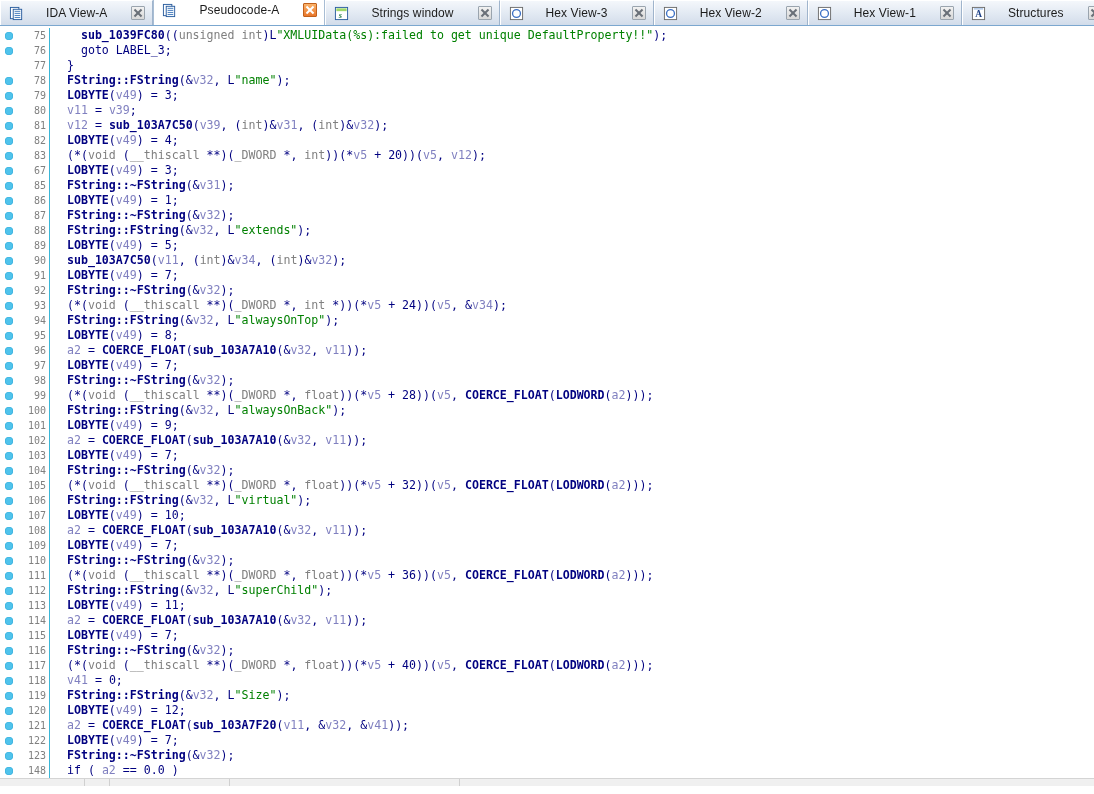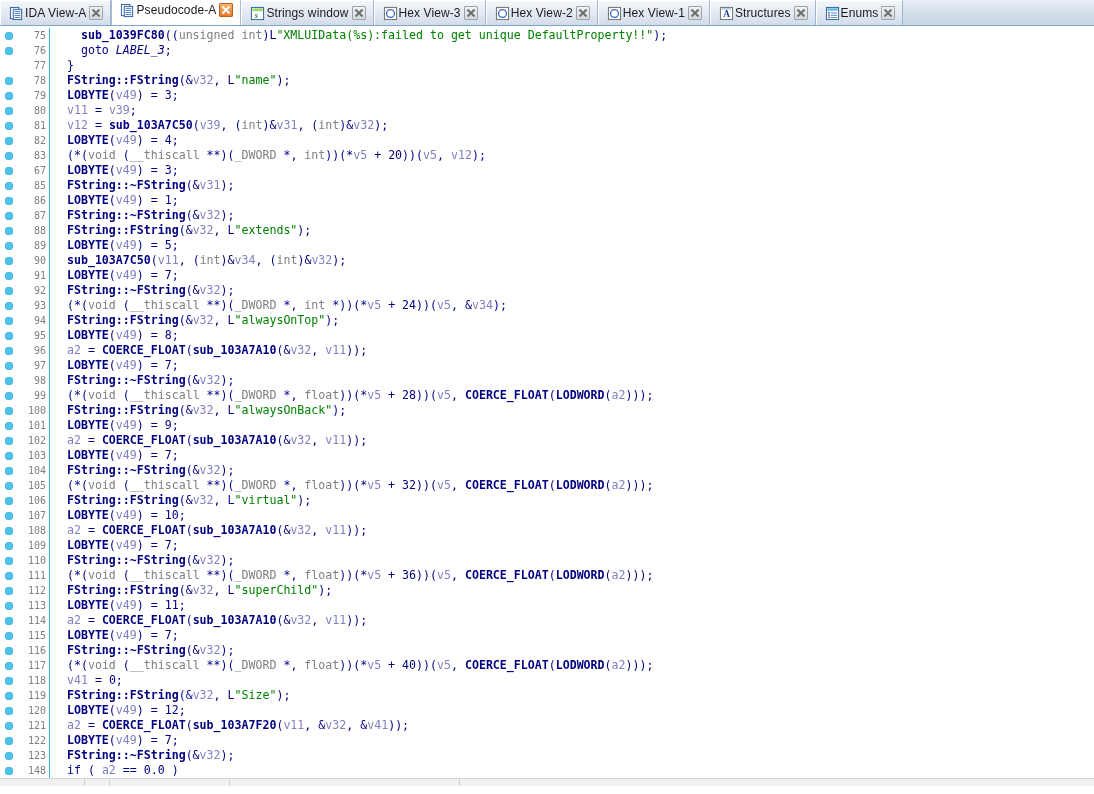--- a/index.html
+++ b/index.html
@@ -25,21 +25,21 @@
     box-sizing: border-box;
     display: flex;
     align-items: flex-end;
     overflow: hidden;
   }
   .tab {
     position: relative;
     height: 25px;
     display: flex;
     align-items: center;
-    gap: 1px;
+    gap: 22px;
     padding: 0 7px 0 8px;
     box-sizing: border-box;
     font-size: 12px;
     color: #1b1b1b;
     background: linear-gradient(to bottom, #f4f7fb 0%, #e3eaf3 50%, #d2dcea 100%);
     border-left: 1px solid #ffffff;
     border-right: 1px solid #9fb4cc;
     border-top: 1px solid #ffffff;
     white-space: nowrap;
   }
@@ -149,21 +149,21 @@
   }
 
   
   .t-def   { color: #000080; }  
   .t-fn    { color: #000080; font-weight: bold; }
   .t-kw    { color: #808080; }  
   .t-var   { color: #8080c0; }  
   .t-str   { color: #008000; }  
   .t-num   { color: #000080; }
   .t-kwb   { color: #000080; }  
-  .t-lbl   { color: #000080; font-style: italic; }
+  .t-lbl   { color: #000080; }
 
   
   #statusstrip {
     position: absolute;
     left: 0;
     bottom: 0;
     width: 1094px;
     height: 8px;
     background: #f0f0f0;
     border-top: 1px solid #d4d4d4;

